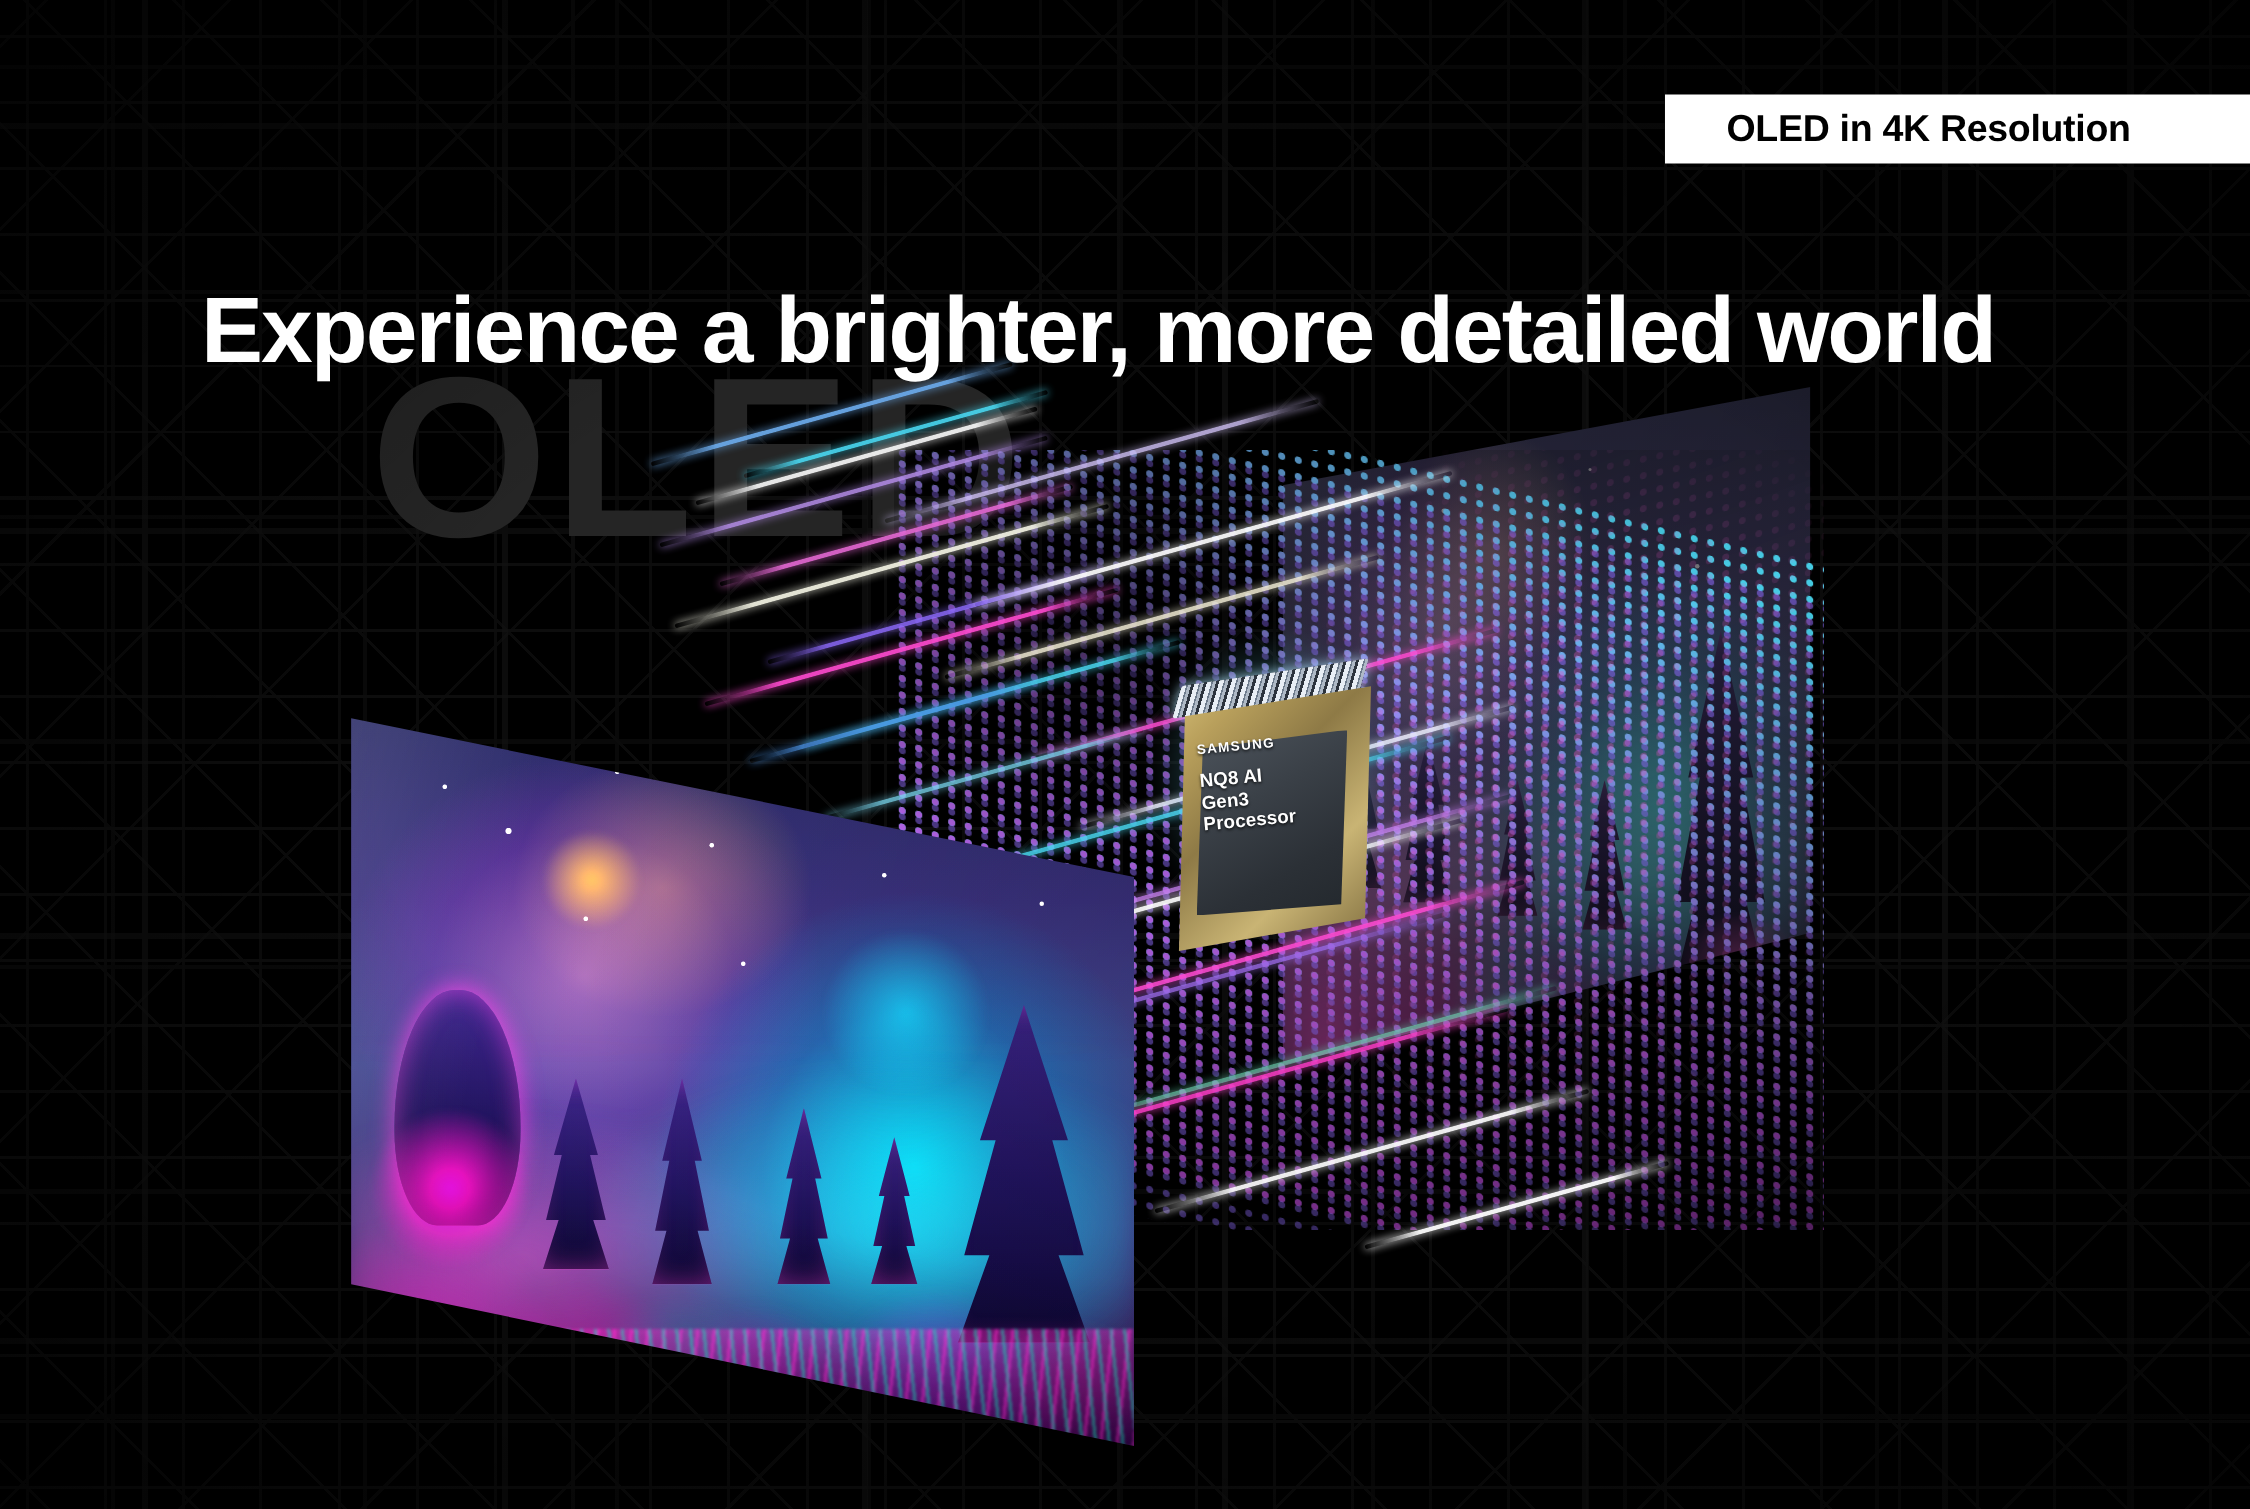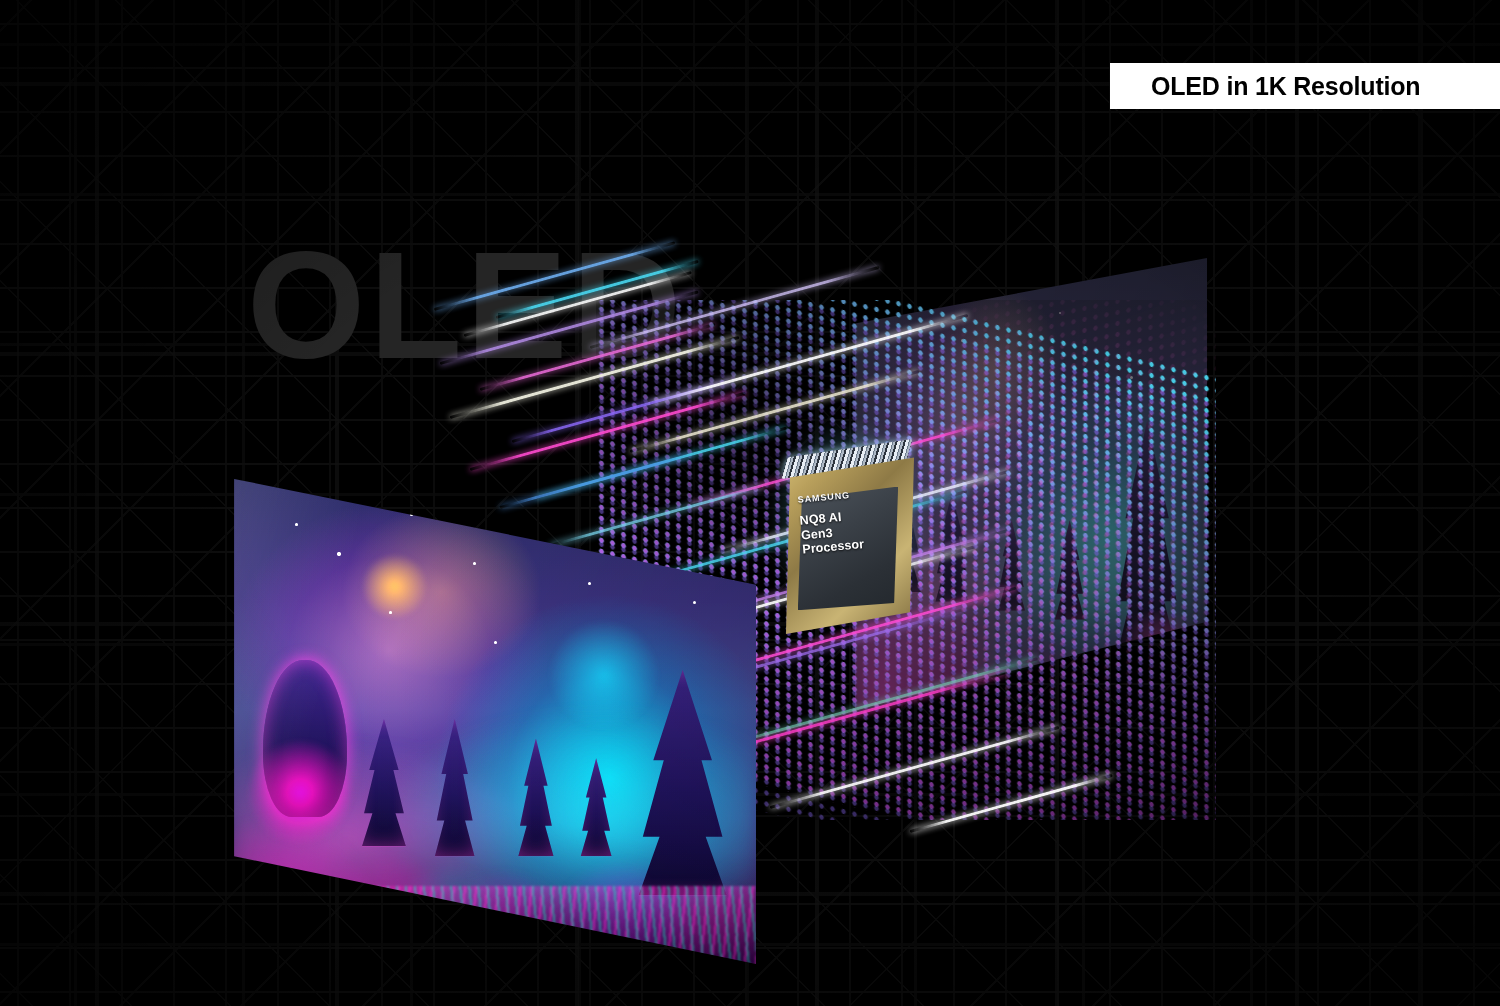--- a/index.html
+++ b/index.html
@@ -318,17 +318,18 @@
       <div class="chip-brand">SAMSUNG</div>
       <div class="chip-line">NQ8 AI</div>
       <div class="chip-line">Gen3</div>
       <div class="chip-line">Processor</div>
     </div>
   </div>
 
   <div class="vignette"></div>
 
   <div class="badge">
-    <span>OLED in 1K Resolution</span>
-  </div>
-
+    <span>OLED in 4K Resolution</span>
+  </div>
+
+  <h1 class="headline">Experience a brighter, more detailed world</h1>
 
 </div>
 
 </body></html>

